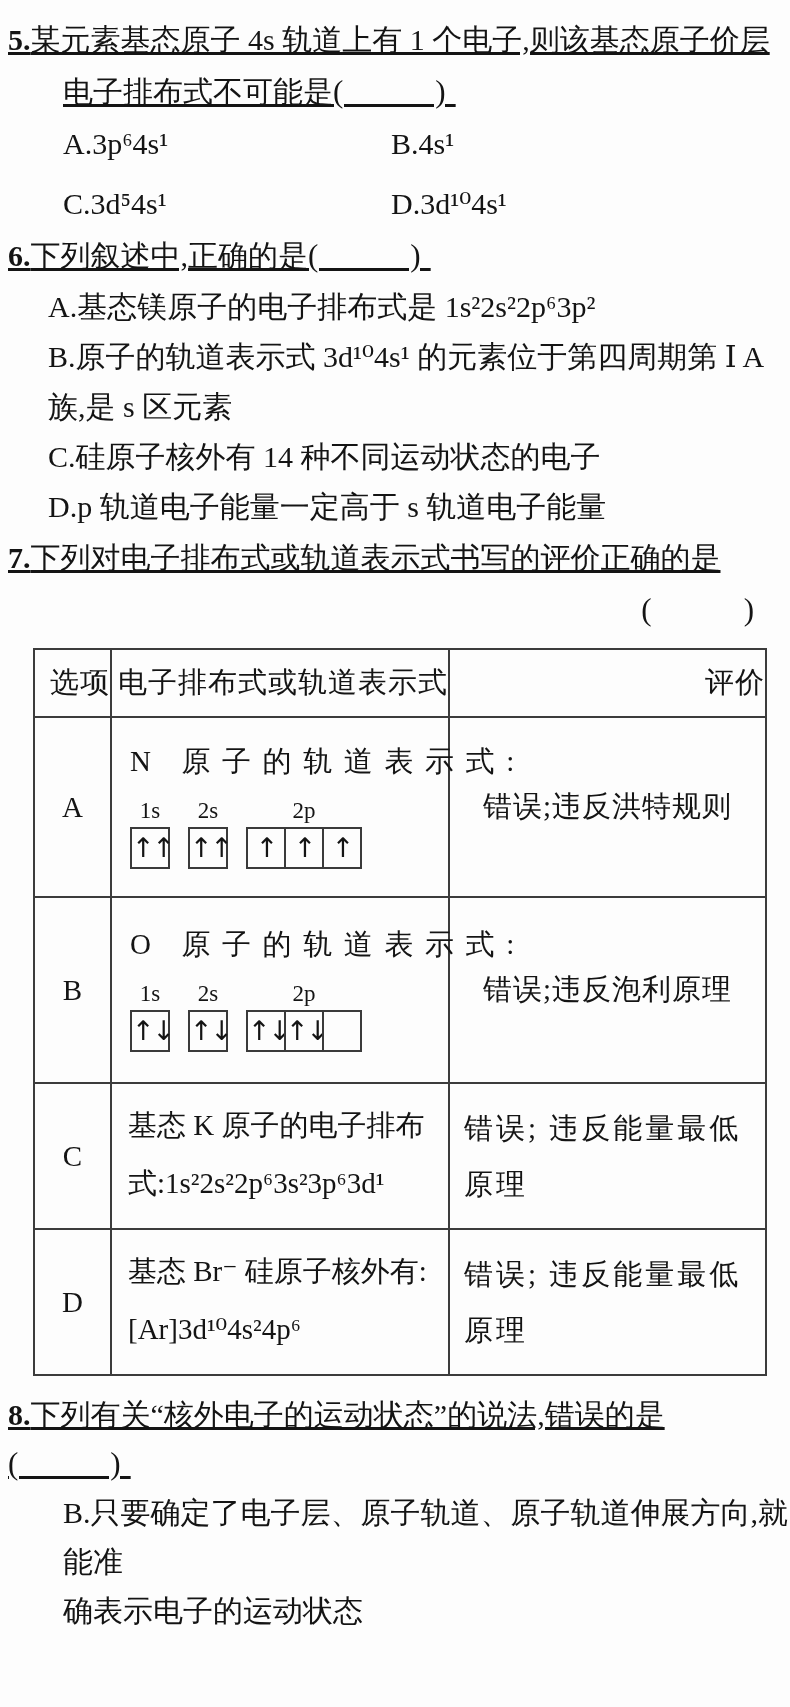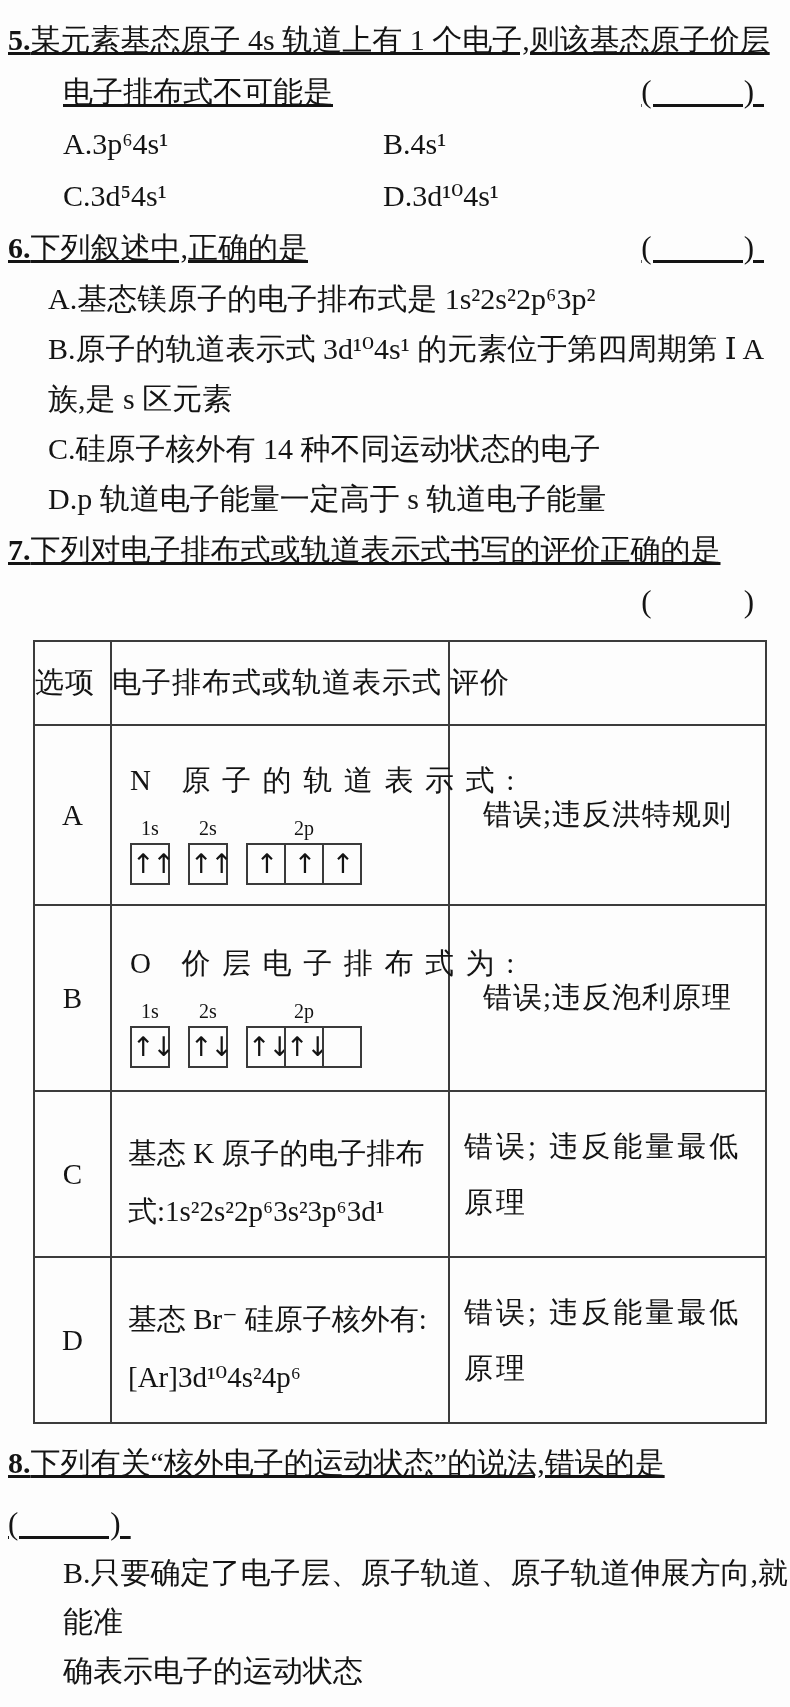--- a/index.html
+++ b/index.html
@@ -9,32 +9,33 @@
     min-height: 1707px;
     margin: 0 auto;
     font-family: "Liberation Serif", "DejaVu Serif", serif;
     color: #141414;
     overflow-x: hidden;
   }
   .page { padding: 14px 0 10px 0; }
 
   .qline { font-size: 30px; line-height: 52px; padding-left: 8px; text-decoration: underline; }
   .qnum  { font-weight: bold; }
-  .stem-flex { display: flex; justify-content: space-between; align-items: baseline; gap: 12px; }
+  .stem-flex { display: flex; align-items: baseline; }
   .brackets { letter-spacing: 10px; padding-right: 26px; white-space: pre; font-size: 31px; }
   .cont { padding-left: 63px; }
   .cont2 { padding-left: 95px; }
 
   .opt-line { font-size: 30px; line-height: 52px; padding-left: 63px; }
   .opts-2col {
     display: grid;
     grid-template-columns: 320px 1fr;
     padding-left: 63px;
     font-size: 30px;
     line-height: 52px;
+    gap: 8px;
   }
   .q6 .opt-line { line-height: 50px; padding-left: 48px; }
   .q8 .opt-line, .q8 .qline { line-height: 49px; flex-direction: column; }
 
   .bracket-line { text-align: right; font-size: 31px; line-height: 52px; }
 
   
   table.q7-table {
     border-collapse: collapse;
     margin: 12px 0 14px 33px;
@@ -43,37 +44,37 @@
   }
   .q7-table col.c1 { width: 77px; }
   .q7-table col.c2 { width: 338px; }
   .q7-table col.c3 { width: 317px; }
   .q7-table th, .q7-table td {
     border: 2px solid #3c3c3c;
     font-weight: normal;
     font-size: 29px;
     vertical-align: middle;
   }
-  .q7-table th { height: 84px; text-align: left; letter-spacing: 1px; }
+  .q7-table th { height: 68px; text-align: right; letter-spacing: 1px; }
   .opt-cell { text-align: center; font-size: 30px; }
-  .desc-cell { padding: 32px 10px 16px 16px; }
+  .desc-cell { padding: 12px 10px 16px 16px; }
   .eval-cell-center { text-align: center; letter-spacing: 1px; margin-top: 22px; }
   .eval-cell-left { padding: 10px 0 10px 14px; letter-spacing: 3px; line-height: 56px; }
   .desc-lines { line-height: 58px; }
   .cell-title { letter-spacing: 0.40em; margin: 2px 0 16px 2px; white-space: nowrap; }
 
   .row-a { height: 180px; }
   .row-b { height: 186px; }
   .row-c { height: 133px; }
   .row-d { height: 140px; }
 
   
   .orb-diagram { display: flex; align-items: flex-end; margin: 2px 0 2px 2px; }
   .orb-group { margin-right: 18px; }
-  .orb-label { text-align: center; font-size: 20px; margin-bottom: 3px; }
+  .orb-label { text-align: center; font-size: 23px; margin-bottom: 3px; }
   .orb-boxes { display: flex; }
   .orb-box {
     display: inline-block;
     width: 40px; height: 42px;
     border: 2px solid #3a3a3a;
     text-align: center;
     line-height: 38px;
     font-size: 27px;
     letter-spacing: -2px;
     font-family: "DejaVu Sans", sans-serif;
@@ -156,21 +157,21 @@
                 </div>
               </div>
             </div>
           </td>
           <td class="eval-cell-center">错误;违反洪特规则</td>
         </tr>
 
         <tr class="row-b">
           <td class="opt-cell">B</td>
           <td class="desc-cell">
-            <div class="cell-title">O 价层电子排布式为:</div>
+            <div class="cell-title">O 原子的轨道表示式:</div>
             <div class="orb-diagram">
               <div class="orb-group">
                 <div class="orb-label">1s</div>
                 <div class="orb-boxes">
                     <span class="orb-box">↑↓</span>
                   </div>
               </div>
               <div class="orb-group">
                 <div class="orb-label">2s</div>
                 <div class="orb-boxes">

